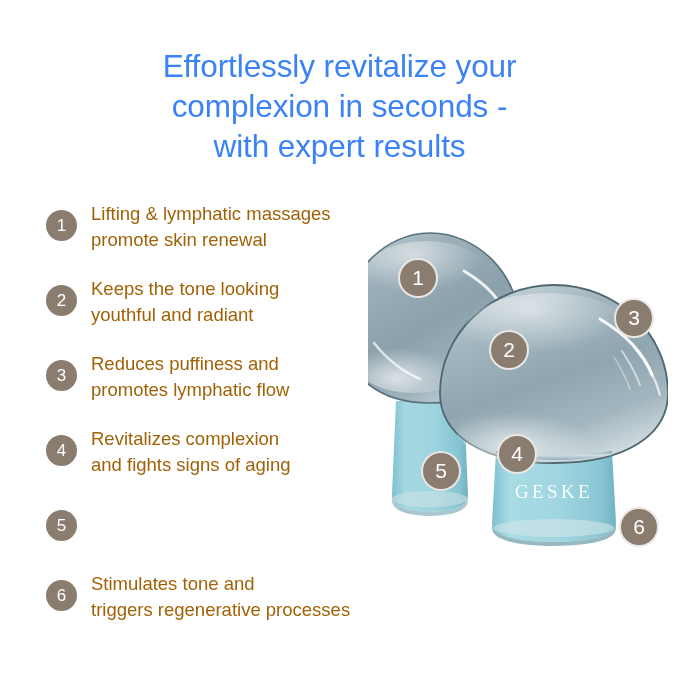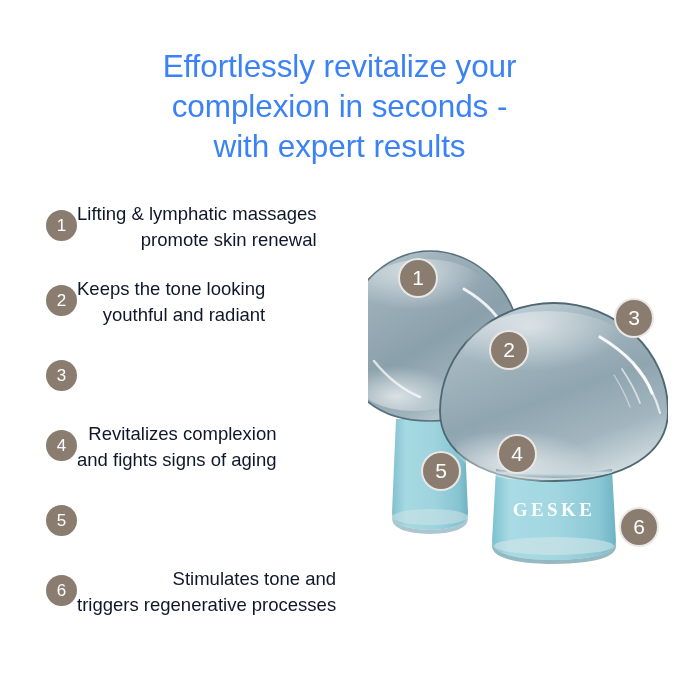--- a/index.html
+++ b/index.html
@@ -62,36 +62,35 @@
     color: #ffffff;
     font-size: 17px;
     line-height: 31px;
     text-align: center;
     font-weight: 400;
     margin-top: 10px;
     font-family: "Liberation Sans", sans-serif;
   }
 
   .benefit-text {
+    margin-left: 14px;
     font-size: 18.5px;
     line-height: 26px;
-    color: #0f172a;
+    color: #a16207;
     white-space: pre-line;
     padding-top: 1px;
-    text-align: right;
   }
 
   
   .product {
     position: absolute;
     left: 368px;
-    top: 241px;
+    top: 223px;
     width: 300px;
     height: 330px;
-    font-weight: bold;
   }
   .product svg {
     display: block;
   }
 
   
   .pbadge {
     position: absolute;
     width: 40px;
     height: 40px;
@@ -130,20 +129,22 @@
     </div>
 
     <div class="benefit">
       <div class="badge">2</div>
       <div class="benefit-text">Keeps the tone looking
 youthful and radiant</div>
     </div>
 
     <div class="benefit">
       <div class="badge">3</div>
+      <div class="benefit-text">Reduces puffiness and
+promotes lymphatic flow</div>
     </div>
 
     <div class="benefit">
       <div class="badge">4</div>
       <div class="benefit-text">Revitalizes complexion
 and fights signs of aging</div>
     </div>
 
     <div class="benefit">
       <div class="badge">5</div>

